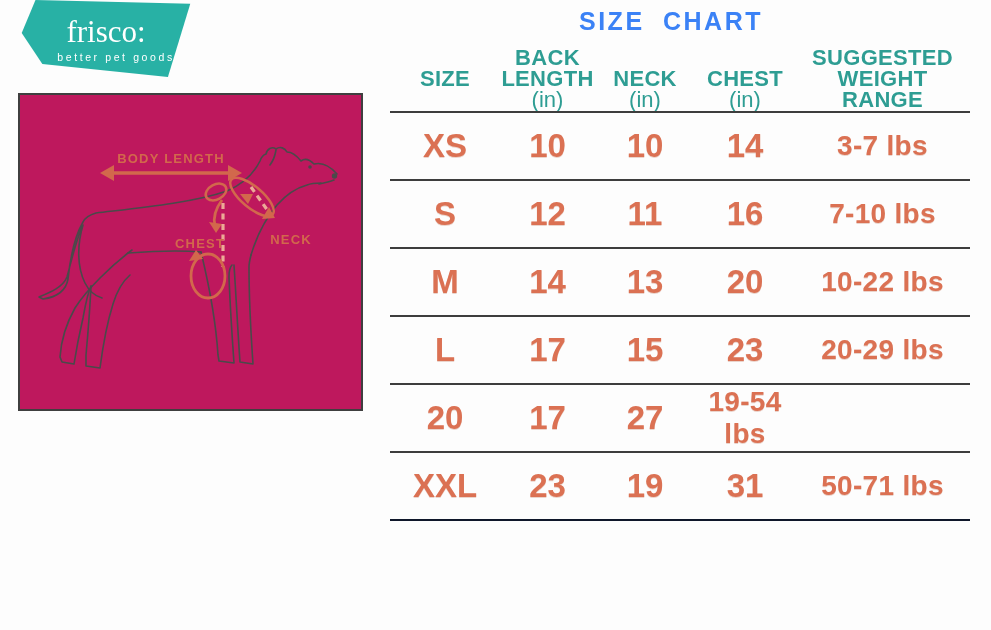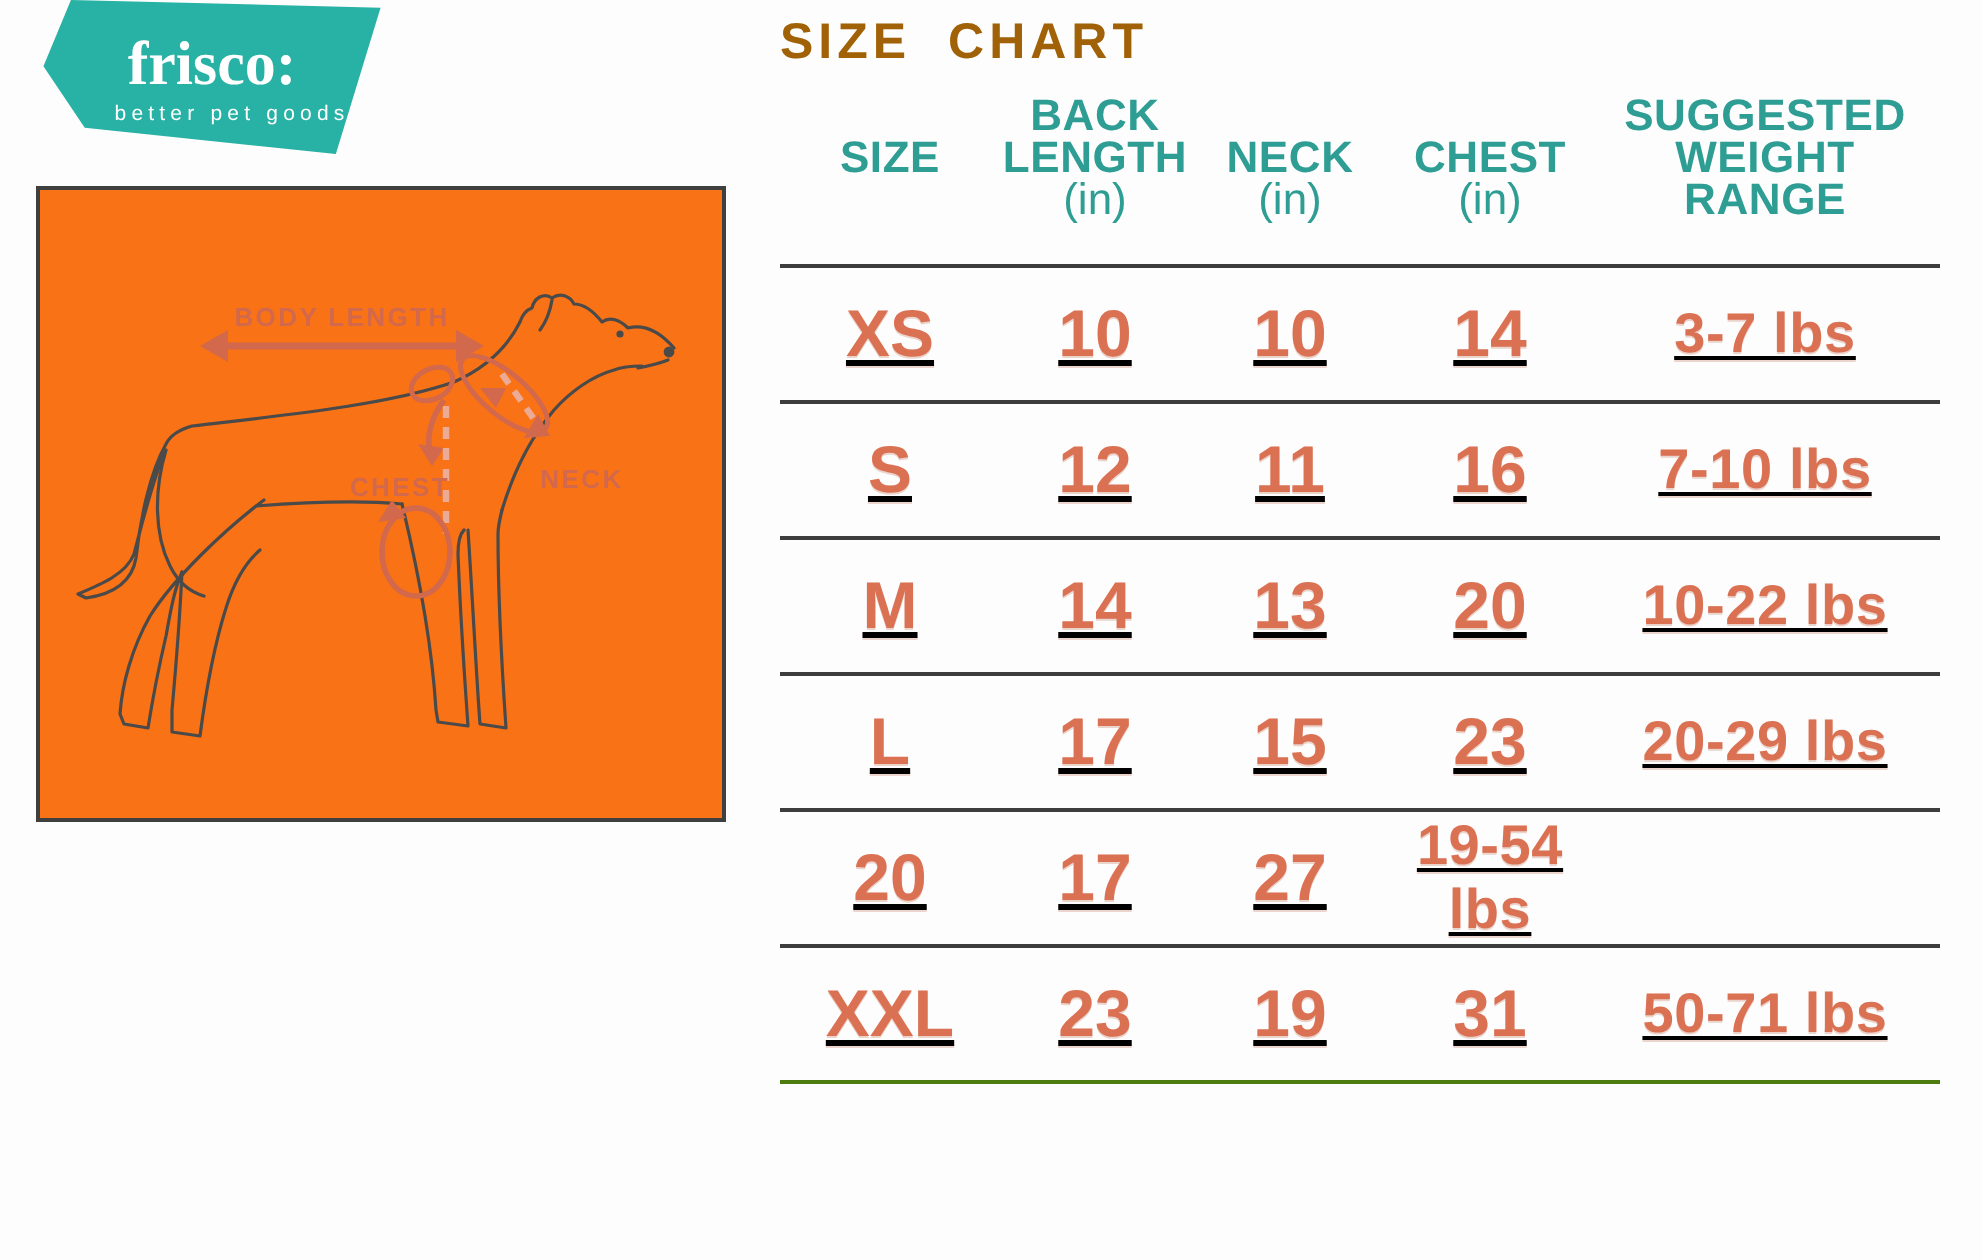--- a/index.html
+++ b/index.html
@@ -10,57 +10,56 @@
   }
 
   
   .logo {
     position:absolute; left:20px; top:0; width:172px; height:77px;
     background:#28b1a5;
     clip-path:polygon(9% 0%, 99% 5%, 86% 100%, 13% 83%, 1% 43%);
     display:flex; flex-direction:column; justify-content:center; align-items:center;
   }
   .logo .brand-line {
-    font-family:"Liberation Serif", serif; font-weight:bold;
+    font-family:"Liberation Serif", serif; font-weight:normal;
     color:#ffffff; font-size:31px; line-height:1; margin-top:2px;text-align:center;
   }
   .logo .tagline {
     color:#ffffff; font-size:10.5px; letter-spacing:2.6px; margin-top:4px; white-space:nowrap;padding-left:20px;
   }
 
   
   .diagram-box {
     position:absolute; left:18px; top:93px; width:345px; height:318px;
-    border:2px solid #3f3f3f; background:#f97316;
+    border:2px solid #3f3f3f; background:#be185d;
   }
 
   
   .chart-title {
-    position:absolute; left:390px; top:7px; width:530px; 
+    position:absolute; left:406px; top:7px; width:530px; text-align:center;
     font-size:25px; font-weight:bold; letter-spacing:2.5px; word-spacing:9px;
-    color:#a16207;
+    color:#3b82f6;
   }
 
   
   .thead {
     position:absolute; left:390px; top:40px; width:580px; height:70px;
     display:grid; grid-template-columns:110px 95px 100px 100px 175px;
   }
   .hcell {
     display:flex; flex-direction:column; justify-content:flex-end; align-items:center;
     text-align:center; color:#2e9d93; font-weight:bold; font-size:22px; line-height:21px;
     letter-spacing:0.3px;
   }
   .hcell .hunit { font-weight:normal; min-height:21px; letter-spacing:0; }
 
   
   .tbody {
-    position:absolute; left:390px; top:132px; width:580px;
-    border-bottom:2px solid #4d7c0f;
-    text-decoration:underline;
+    position:absolute; left:390px; top:111px; width:580px;
+    border-bottom:2px solid #0f172a;
   }
   .trow {
     display:grid; grid-template-columns:110px 95px 100px 100px 175px;
     height:68px; border-top:2px solid #3d3d3d; align-items:center;
   }
   .tcell {
     text-align:center; color:#db7153; font-weight:bold; font-size:33px;
     text-shadow:0 1px 0 rgba(180,90,60,0.25);
   }
   .tcell.weight { font-size:28px; letter-spacing:0.3px; }

